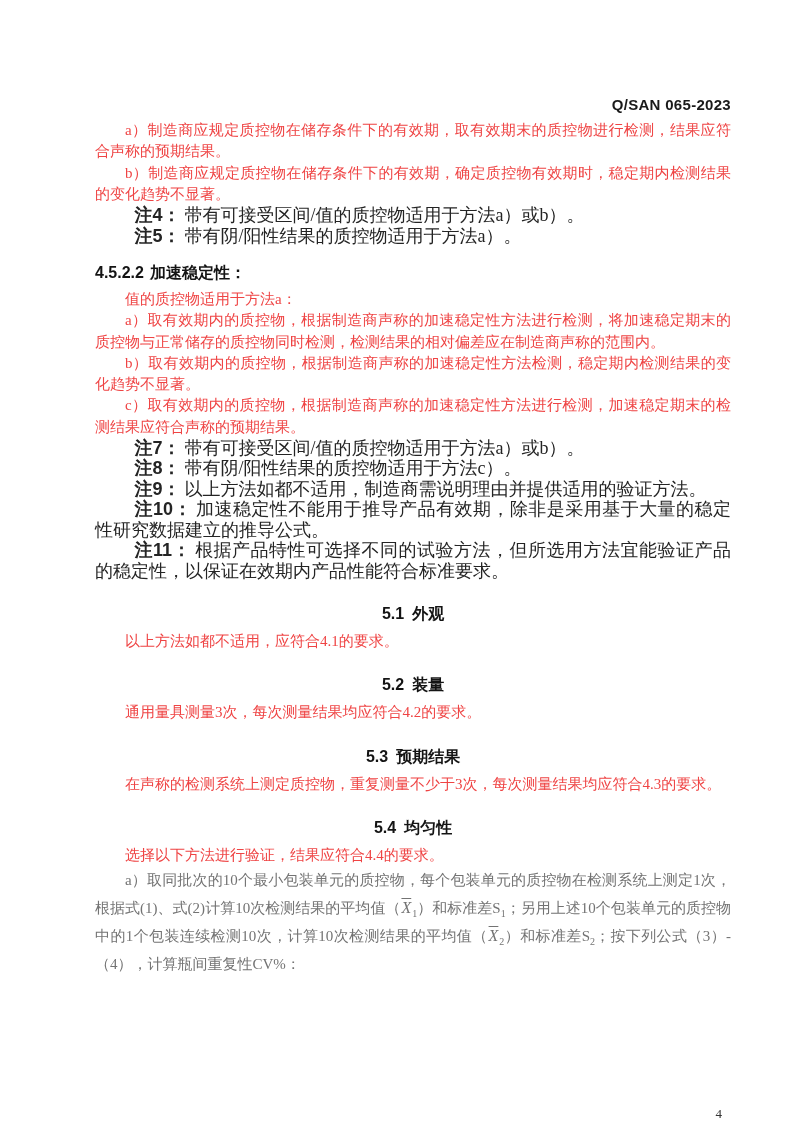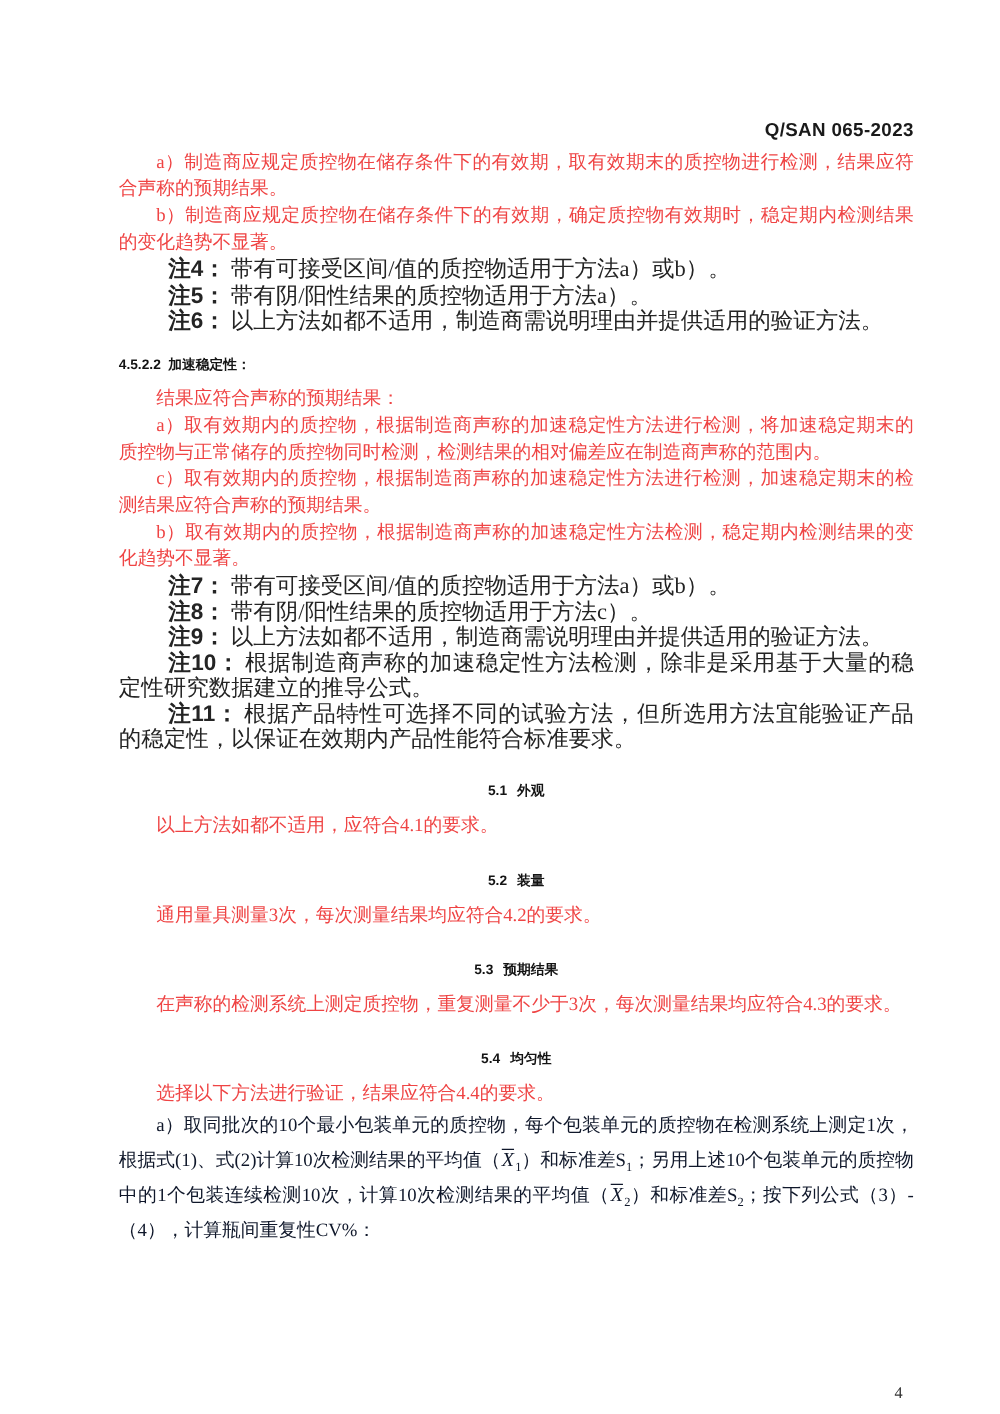--- a/index.html
+++ b/index.html
@@ -46,39 +46,39 @@
     color: #242424;
   }
   .note-label {
     font-family: "Liberation Sans", sans-serif;
     font-weight: 700;
     margin-right: 4px;
   }
   .heading {
     font-family: "Liberation Sans", sans-serif;
     font-weight: 700;
-    font-size: 11px;
+    font-size: 16px;
     line-height: 21px;
     color: #141414;
     margin: 0;
   }
   .h-4522 { margin: 16px 0 6px 0; }
   .h-chapter { margin: 30px 0 0 0; }
   .h-sub { margin: 22px 0 0 0; text-align: center; }
   .h-num-sm { margin-right: 6px; }
   .h-num-md { margin-right: 8px; }
   .h-num-lg { margin-right: 12px; }
   p.sub-body { margin-top: 7px; }
   p.formula-para {
     font-size: 15px;
     line-height: 28px;
     margin: 0;
     text-indent: 2em;
     text-align: justify;
-    color: #0f172a;
+    color: #737373;
   }
   .xbar {
     font-family: "Liberation Serif", serif;
     font-style: italic;
     font-size: 16px;
     text-decoration: overline;
     padding: 0 1px;
   }
   sub.small-sub {
     font-size: 10px;
@@ -99,33 +99,32 @@
 <div class="page">
   <div class="content">
 
     <div class="doc-header">Q/SAN 065-2023</div>
 
     <p class="body">a）制造商应规定质控物在储存条件下的有效期，取有效期末的质控物进行检测，结果应符合声称的预期结果。</p>
     <p class="body">b）制造商应规定质控物在储存条件下的有效期，确定质控物有效期时，稳定期内检测结果的变化趋势不显著。</p>
 
     <p class="note"><span class="note-label">注4：</span><span>带有可接受区间/值的质控物适用于方法a）或b）。</span></p>
     <p class="note"><span class="note-label">注5：</span><span>带有阴/阳性结果的质控物适用于方法a）。</span></p>
-    <p class="note"><span class="note-label">注6：</span><span>以上方法如都不适用，制造商需说明理由并提供适用的验证方法。</span></p>
 
     <h3 class="heading h-4522"><span class="h-num-sm">4.5.2.2</span><span>加速稳定性：</span></h3>
 
-    <p class="body">结果应符合声称的预期结果：</p>
+    <p class="body">值的质控物适用于方法a：</p>
     <p class="body">a）取有效期内的质控物，根据制造商声称的加速稳定性方法进行检测，将加速稳定期末的质控物与正常储存的质控物同时检测，检测结果的相对偏差应在制造商声称的范围内。</p>
+    <p class="body">b）取有效期内的质控物，根据制造商声称的加速稳定性方法检测，稳定期内检测结果的变化趋势不显著。</p>
     <p class="body">c）取有效期内的质控物，根据制造商声称的加速稳定性方法进行检测，加速稳定期末的检测结果应符合声称的预期结果。</p>
-    <p class="body">b）取有效期内的质控物，根据制造商声称的加速稳定性方法检测，稳定期内检测结果的变化趋势不显著。</p>
 
     <p class="note"><span class="note-label">注7：</span><span>带有可接受区间/值的质控物适用于方法a）或b）。</span></p>
     <p class="note"><span class="note-label">注8：</span><span>带有阴/阳性结果的质控物适用于方法c）。</span></p>
     <p class="note"><span class="note-label">注9：</span><span>以上方法如都不适用，制造商需说明理由并提供适用的验证方法。</span></p>
-    <p class="note"><span class="note-label">注10：</span><span>根据制造商声称的加速稳定性方法检测，除非是采用基于大量的稳定性研究数据建立的推导公式。</span></p>
+    <p class="note"><span class="note-label">注10：</span><span>加速稳定性不能用于推导产品有效期，除非是采用基于大量的稳定性研究数据建立的推导公式。</span></p>
     <p class="note"><span class="note-label">注11：</span><span>根据产品特性可选择不同的试验方法，但所选用方法宜能验证产品的稳定性，以保证在效期内产品性能符合标准要求。</span></p>
 
 
     <h3 class="heading h-sub"><span class="h-num-md">5.1</span><span>外观</span></h3>
     <p class="body sub-body">以上方法如都不适用，应符合4.1的要求。</p>
 
     <h3 class="heading h-sub"><span class="h-num-md">5.2</span><span>装量</span></h3>
     <p class="body sub-body">通用量具测量3次，每次测量结果均应符合4.2的要求。</p>
 
     <h3 class="heading h-sub"><span class="h-num-md">5.3</span><span>预期结果</span></h3>

